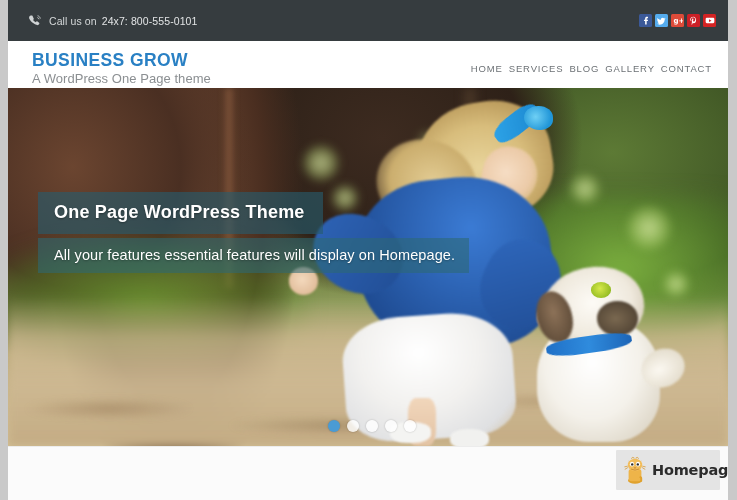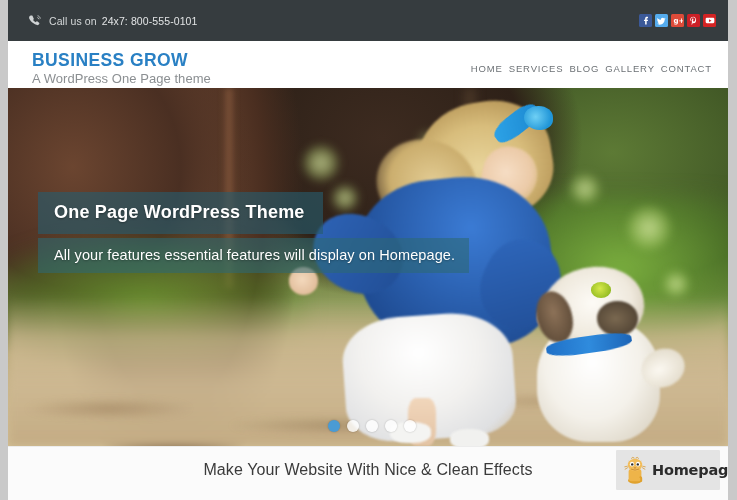--- a/index.html
+++ b/index.html
@@ -407,21 +407,20 @@
     <div class="dots">
       <span class="dot active"></span>
       <span class="dot"></span>
       <span class="dot"></span>
       <span class="dot"></span>
       <span class="dot"></span>
     </div>
   </div>
 
   <div class="caption-bar">
-    <span class="caption-text">Make Your Website With Nice &amp; Clean Effects</span>
     <div class="formget">
       <span class="fg-logo">
         <svg viewBox="0 0 26 30" width="26" height="30">
           <ellipse cx="13" cy="25.5" rx="7" ry="3.2" fill="#e0a22e"></ellipse>
           <path d="M9 14h8c1.4 0 2.4 1.1 2.4 2.5v7c0 1.6-1.2 2.8-2.7 2.8H9.3c-1.5 0-2.7-1.2-2.7-2.8v-7C6.6 15.1 7.6 14 9 14z" fill="#eeb449"></path>
           <path d="M18 21c1.2 0 2.2 1 2.2 2.2v2.5c0 .6-.5 1-1 1s-1-.4-1-1v-2c0-.6-.4-1-1-1z" fill="#e0a22e"></path>
           <path d="M6.5 5.5l1.3 3.8 2.2-.9zM19.5 5.5l-1.3 3.8-2.2-.9z" fill="#e9a93a"></path>
           <ellipse cx="13" cy="10" rx="7.2" ry="6.2" fill="#f2bd5b"></ellipse>
           <ellipse cx="10" cy="9.2" rx="2.1" ry="2.4" fill="#ffffff"></ellipse>
           <ellipse cx="16" cy="9.2" rx="2.1" ry="2.4" fill="#ffffff"></ellipse>

